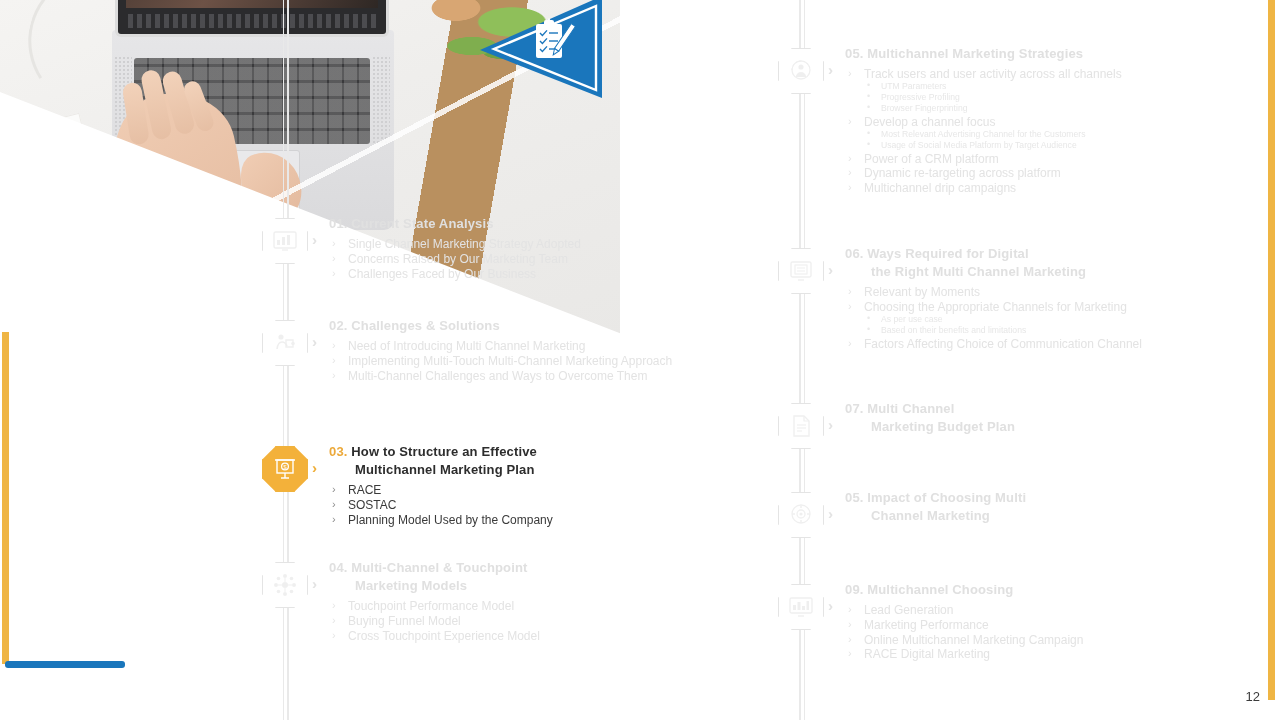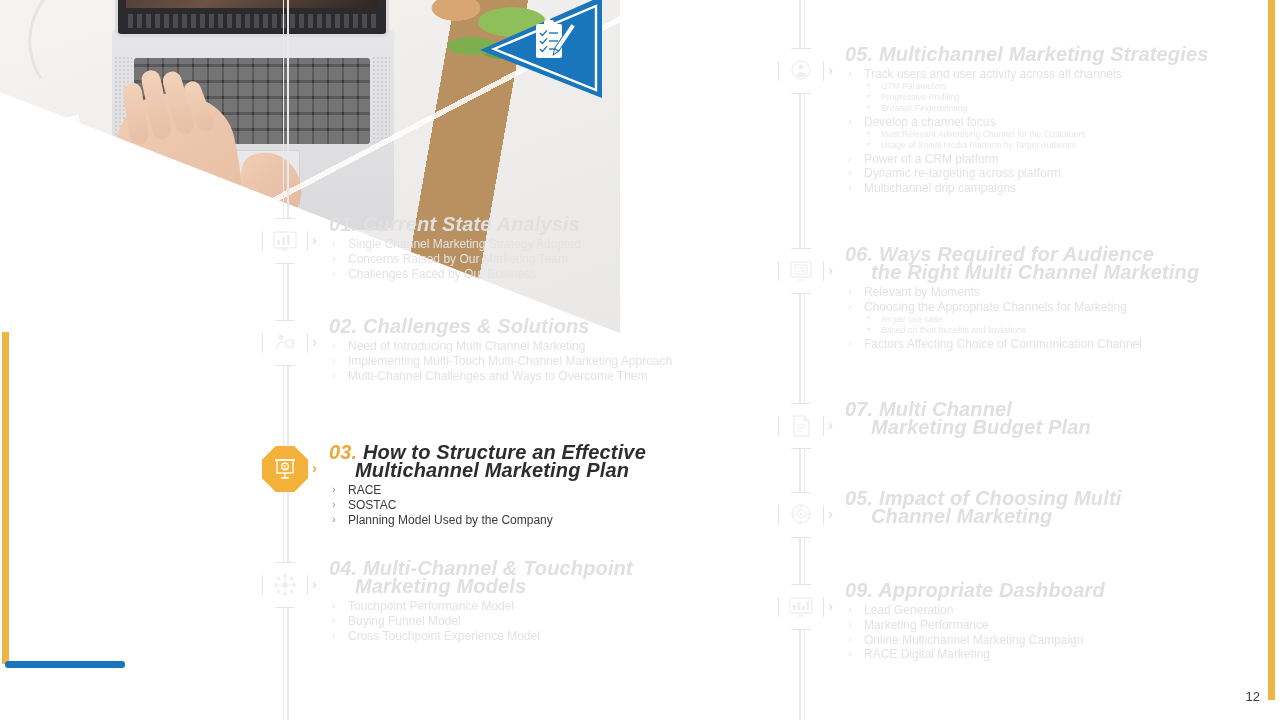--- a/index.html
+++ b/index.html
@@ -169,21 +169,21 @@
   .oct.active{border-color:#f0b23c;background:#f3b13a;}
   .oct .glyph{opacity:.85;}
   .oct.active .glyph{opacity:1;}
   .chev{
     position:absolute;left:50px;top:14px;font-size:15px;color:#e3e3e3;font-weight:700;line-height:1;
   }
   .item.active .chev{color:#efae38;}
 
   .txt{position:absolute;left:67px;top:-3px;right:0;}
   .title{
-    font-size:20px;font-weight:700;color:#e0e0e0;line-height:18px;letter-spacing:.15px;font-style:italic;
+    font-size:13px;font-weight:700;color:#e0e0e0;line-height:18px;letter-spacing:.15px;
   }
   .title .num{font-weight:700;}
   .title .indent{display:block;padding-left:26px;}
   .item.active .title{color:#2d2d2d;}
   .item.active .title .num{color:#eca93a;}
 
   ul.bul{list-style:none;margin:4px 0 0 0;padding:0;}
   ul.bul > li{
     position:relative;padding-left:19px;font-size:12px;line-height:14.2px;
     color:#e3e3e3;margin-top:.6px;
@@ -409,21 +409,21 @@
         <rect x="7" y="7" width="12" height="9" fill="none" stroke="#ededed" stroke-width="1.1"></rect>
         <line x1="9" y1="10" x2="17" y2="10" stroke="#ededed" stroke-width="1"></line>
         <line x1="9" y1="13" x2="17" y2="13" stroke="#ededed" stroke-width="1"></line>
         <line x1="10" y1="22" x2="16" y2="22" stroke="#ededed" stroke-width="1.4"></line>
             </svg>
     </div>
     <span class="chev">›</span>
     <div class="txt">
       <div class="title">
         <span class="num">06.</span>
-        <span>Ways Required for Audience</span><span class="indent">the Right Multi Channel Marketing</span>
+        <span>Ways Required for Digital</span><span class="indent">the Right Multi Channel Marketing</span>
       </div>
       <ul class="bul">
               <li>Relevant by Moments</li>
               <li>Choosing the Appropriate Channels for Marketing</li>
               <ul class="sub">
                 <li>As per use case</li>
                 <li>Based on their benefits and limitations</li>
               </ul>
               <li>Factors Affecting Choice of Communication Channel</li>
             </ul>
@@ -479,21 +479,21 @@
               <rect x="9.5" y="8" width="3" height="8" fill="#ededed"></rect>
         <rect x="14" y="12" width="3" height="4" fill="#ededed"></rect>
               <rect x="18.5" y="7" width="2.5" height="9" fill="#ededed"></rect>
         <line x1="10" y1="22" x2="16" y2="22" stroke="#ededed" stroke-width="1.4"></line>
             </svg>
     </div>
     <span class="chev">›</span>
     <div class="txt">
       <div class="title">
         <span class="num">09.</span>
-        <span>Appropriate Dashboard</span>
+        <span>Multichannel Choosing</span>
       </div>
       <ul class="bul">
               <li>Lead Generation</li>
               <li>Marketing Performance</li>
               <li>Online Multichannel Marketing Campaign</li>
               <li>RACE Digital Marketing</li>
             </ul>
     </div>
   </div>
       </div>

